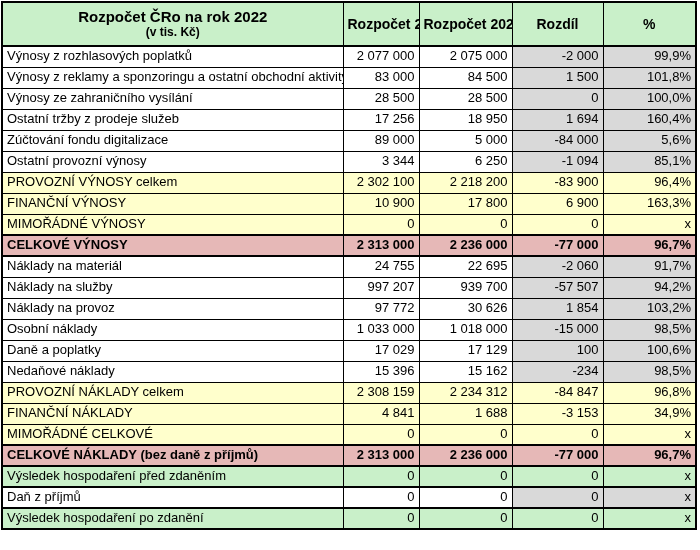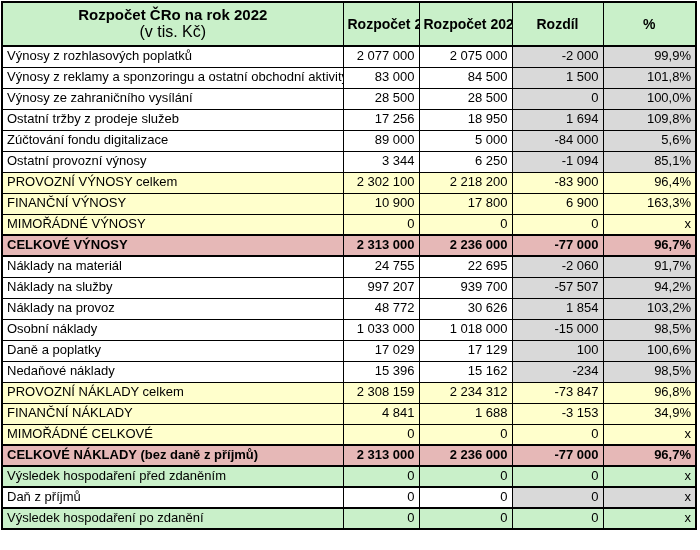--- a/index.html
+++ b/index.html
@@ -39,22 +39,22 @@
     height: 42px;
     text-align: center;
     font-weight: bold;
     font-size: 14px;
   }
   .title-main {
     font-size: 15px;
     font-weight: bold;
   }
   .title-sub {
-    font-size: 16px;
-    font-weight: normal;
+    font-size: 12px;
+    font-weight: bold;
   }
   tbody tr { height: 21px; }
   td.label { text-align: left; }
   td.num   { text-align: right; }
 
   
   tr.row-normal td            { background: #ffffff; }
   tr.row-normal td.diff,
   tr.row-normal td.pct        { background: var(--muted-gray, #d9d9d9); }
 
@@ -117,21 +117,21 @@
     <td class="num v2021">28 500</td>
     <td class="num v2022">28 500</td>
     <td class="num diff">0</td>
     <td class="num pct">100,0%</td>
   </tr>
       <tr class="row-normal">
     <td class="label">Ostatní tržby z prodeje služeb</td>
     <td class="num v2021">17 256</td>
     <td class="num v2022">18 950</td>
     <td class="num diff">1 694</td>
-    <td class="num pct">109,8%</td>
+    <td class="num pct">160,4%</td>
   </tr>
       <tr class="row-normal">
     <td class="label">Zúčtování fondu digitalizace</td>
     <td class="num v2021">89 000</td>
     <td class="num v2022">5 000</td>
     <td class="num diff">-84 000</td>
     <td class="num pct">5,6%</td>
   </tr>
       <tr class="row-normal">
     <td class="label">Ostatní provozní výnosy</td>
@@ -177,21 +177,21 @@
   </tr>
       <tr class="row-normal">
     <td class="label">Náklady na služby</td>
     <td class="num v2021">997 207</td>
     <td class="num v2022">939 700</td>
     <td class="num diff">-57 507</td>
     <td class="num pct">94,2%</td>
   </tr>
       <tr class="row-normal">
     <td class="label">Náklady na provoz</td>
-    <td class="num v2021">48 772</td>
+    <td class="num v2021">97 772</td>
     <td class="num v2022">30 626</td>
     <td class="num diff">1 854</td>
     <td class="num pct">103,2%</td>
   </tr>
       <tr class="row-normal">
     <td class="label">Osobní náklady</td>
     <td class="num v2021">1 033 000</td>
     <td class="num v2022">1 018 000</td>
     <td class="num diff">-15 000</td>
     <td class="num pct">98,5%</td>
@@ -207,21 +207,21 @@
     <td class="label">Nedaňové náklady</td>
     <td class="num v2021">15 396</td>
     <td class="num v2022">15 162</td>
     <td class="num diff">-234</td>
     <td class="num pct">98,5%</td>
   </tr>
       <tr class="row-subtotal">
     <td class="label">PROVOZNÍ NÁKLADY celkem</td>
     <td class="num v2021">2 308 159</td>
     <td class="num v2022">2 234 312</td>
-    <td class="num diff">-73 847</td>
+    <td class="num diff">-84 847</td>
     <td class="num pct">96,8%</td>
   </tr>
       <tr class="row-subtotal">
     <td class="label">FINANČNÍ NÁKLADY</td>
     <td class="num v2021">4 841</td>
     <td class="num v2022">1 688</td>
     <td class="num diff">-3 153</td>
     <td class="num pct">34,9%</td>
   </tr>
       <tr class="row-subtotal">

